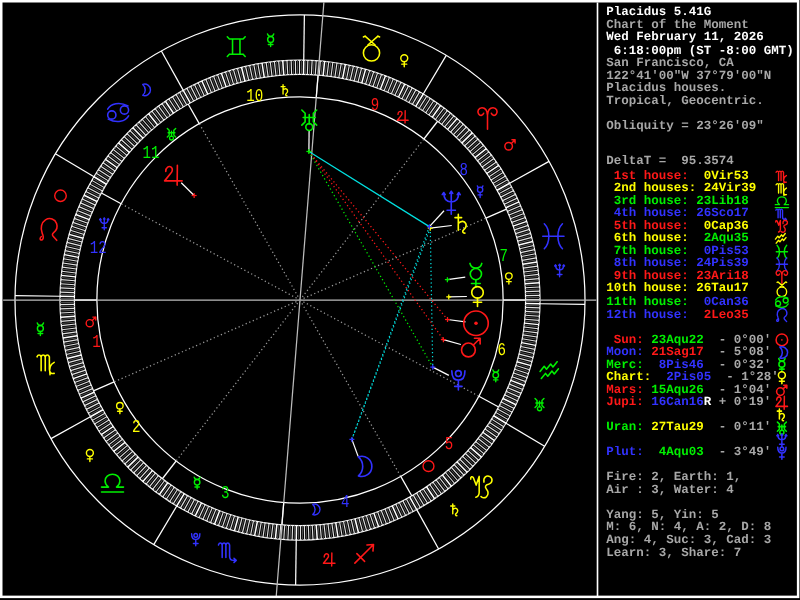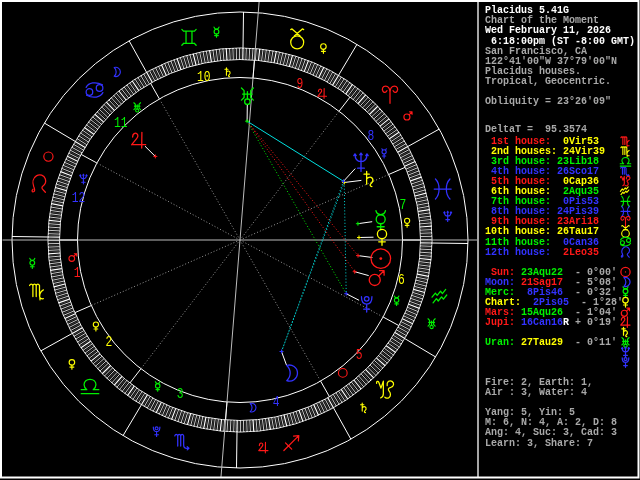--- a/index.html
+++ b/index.html
@@ -1100,18 +1100,19 @@
     <div class="t" style="top:227.4px"><span style="color:#ffff00">10th house:</span><span style="color:#a8a8a8"> </span><span style="color:#ffff00">26Tau17</span></div>
     <div class="t" style="top:237.5px"><span style="color:#00f000">11th house:</span><span style="color:#a8a8a8"> </span><span style="color:#3232ff"> 0Can36</span></div>
     <div class="t" style="top:247.5px"><span style="color:#3232ff">12th house:</span><span style="color:#a8a8a8"> </span><span style="color:#ff1818"> 2Leo35</span></div>
     <div class="t" style="top:267.6px"><span style="color:#ff1818"> Sun:</span><span style="color:#00f000"> 23Aqu22</span><span style="color:#a8a8a8">  - 0°00'</span></div>
     <div class="t" style="top:277.7px"><span style="color:#3232ff">Moon:</span><span style="color:#ff1818"> 21Sag17</span><span style="color:#a8a8a8">  - 5°08'</span></div>
     <div class="t" style="top:287.7px"><span style="color:#00f000">Merc:</span><span style="color:#3232ff">  8Pis46</span><span style="color:#a8a8a8">  - 0°32'</span></div>
     <div class="t" style="top:297.8px"><span style="color:#ffff00">Chart:</span><span style="color:#3232ff">  2Pis05</span><span style="color:#a8a8a8">  - 1°28'</span></div>
     <div class="t" style="top:307.8px"><span style="color:#ff1818">Mars:</span><span style="color:#00f000"> 15Aqu26</span><span style="color:#a8a8a8">  - 1°04'</span></div>
     <div class="t" style="top:317.9px"><span style="color:#ff1818">Jupi:</span><span style="color:#3232ff"> 16Can16</span><span style="color:#ffffff">R</span><span style="color:#a8a8a8"> + 0°19'</span></div>
     <div class="t" style="top:338.0px"><span style="color:#00f000">Uran:</span><span style="color:#ffff00"> 27Tau29</span><span style="color:#a8a8a8">  - 0°11'</span></div>
+    <div class="t" style="top:358.1px"><span style="color:#3232ff">Plut:</span><span style="color:#00f000">  4Aqu03</span><span style="color:#a8a8a8">  - 3°49'</span></div>
     <div class="t" style="top:378.2px"><span style="color:#a8a8a8">Fire: 2, Earth: 1,</span></div>
     <div class="t" style="top:388.2px"><span style="color:#a8a8a8">Air : 3, Water: 4</span></div>
     <div class="t" style="top:408.3px"><span style="color:#a8a8a8">Yang: 5, Yin: 5</span></div>
     <div class="t" style="top:418.4px"><span style="color:#a8a8a8">M: 6, N: 4, A: 2, D: 8</span></div>
     <div class="t" style="top:428.4px"><span style="color:#a8a8a8">Ang: 4, Suc: 3, Cad: 3</span></div>
     <div class="t" style="top:438.5px"><span style="color:#a8a8a8">Learn: 3, Share: 7</span></div>
 </div>
 </body></html>

